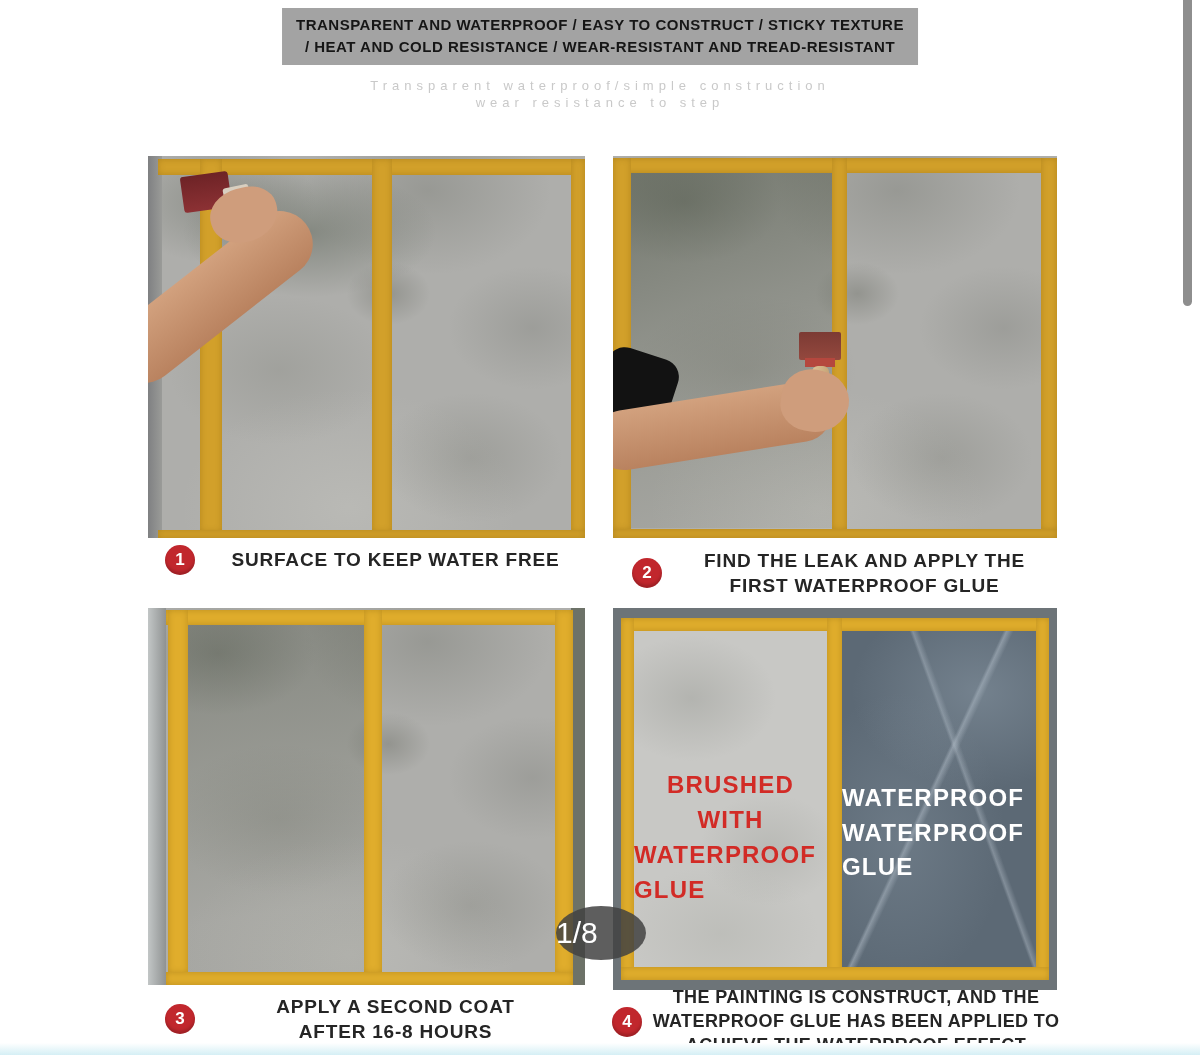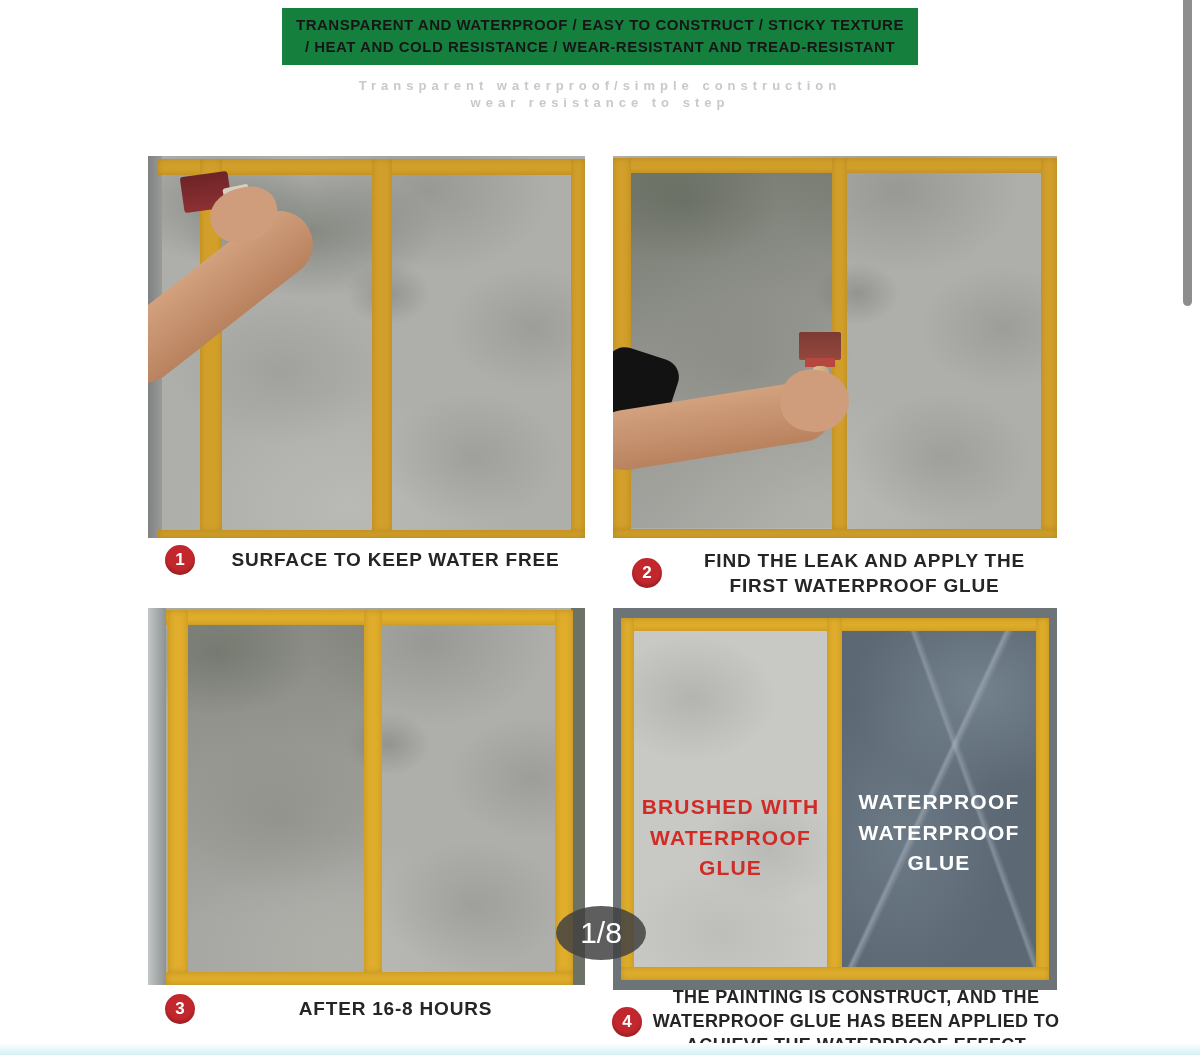--- a/index.html
+++ b/index.html
@@ -5,30 +5,30 @@
   * { margin:0; padding:0; box-sizing:border-box; }
   html,body { background:#ffffff; }
   .page {
     position:relative; width:1200px; height:1055px; overflow:hidden;
     background:#ffffff; font-family:"Liberation Sans", sans-serif;
   }
 
   
   .banner {
     position:absolute; top:8px; left:50%; transform:translateX(-50%);
-    background:#15803d; color:#161616; padding:6px 14px 7px;
+    background:#a3a3a3; color:#161616; padding:6px 14px 7px;
     text-align:center; font-weight:bold; font-size:15px;
     letter-spacing:.5px; line-height:1.45; white-space:nowrap;
   }
 
   
   .watermark {
     position:absolute; top:78px; left:0; width:1200px; text-align:center;
     color:#c9c9c9; font-size:13px; letter-spacing:5px; line-height:1.3;
-    font-weight:bold;
+    font-weight:normal;
   }
 
   
   .panel { position:absolute; overflow:hidden; background:#b0b0ad; }
   .fill  { position:absolute; inset:0; }
   .concrete {
     background-color:#aeaeab;
     background-image:
       radial-gradient(150px 95px at 16% 12%, rgba(96,102,92,.40), transparent 65%),
       radial-gradient(190px 130px at 64% 9%,  rgba(105,108,100,.32), transparent 65%),
@@ -53,28 +53,28 @@
     background:#c1272d; color:#fff; font-weight:bold; font-size:17px;
     display:flex; align-items:center; justify-content:center;
     box-shadow:inset 0 -3px 3px rgba(0,0,0,.18);
   }
   .cap-lines { flex:1; text-align:center; font-weight:bold; color:#252525;
                font-size:19px; letter-spacing:.8px; line-height:1.32; }
   .c4 .cap-lines { font-size:18px; letter-spacing:.4px; }
 
   
   .cmp-label { position:absolute; display:flex; flex-direction:column;
-               justify-content:center; align-items:center; text-align:center;
-               font-weight:bold; font-size:21px; letter-spacing:1.2px; line-height:1.45; }
+               justify-content:center; align-items:flex-start; text-align:center;
+               font-weight:bold; font-size:24px; letter-spacing:1.2px; line-height:1.45; }
 
   
   .pager-badge {
     position:absolute; left:556px; top:906px; width:90px; height:54px;
     background:rgba(66,66,66,.85); border-radius:50%;
-    display:flex; align-items:center; justify-content:center;
+    display:flex; align-items:center; 
     color:#fff; font-size:30px; font-weight:normal; z-index:10;
   }
 
   
   .scroll-thumb { position:absolute; left:1183px; top:-8px; width:9px; height:314px;
                   background:#8e8e8e; border-radius:6px; z-index:20; }
   .bottom-strip { position:absolute; left:0; bottom:0; width:1200px; height:12px;
                   background:linear-gradient(180deg,#ffffff, #d5eff5); }
 </style>
 </head>
@@ -191,20 +191,21 @@
       <div class="cmp-label" style="left:229px;top:155px;width:194px;height:140px;color:#FFFFFF;">
         <div>WATERPROOF</div>
         <div>WATERPROOF</div>
         <div>GLUE</div>
       </div>
     </figure>
 
     <div class="caption c3" style="left:150px;top:994px;width:436px;padding-left:15px">
       <span class="step-circle">3</span>
       <div class="cap-lines">
+        <div>APPLY A SECOND COAT</div>
         <div>AFTER 16-8 HOURS</div>
       </div>
     </div>
 
     <div class="caption c4" style="left:608px;top:986px;width:452px;padding-left:4px">
       <span class="step-circle">4</span>
       <div class="cap-lines">
         <div>THE PAINTING IS CONSTRUCT, AND THE</div>
         <div>WATERPROOF GLUE HAS BEEN APPLIED TO</div>
         <div>ACHIEVE THE WATERPROOF EFFECT</div>

